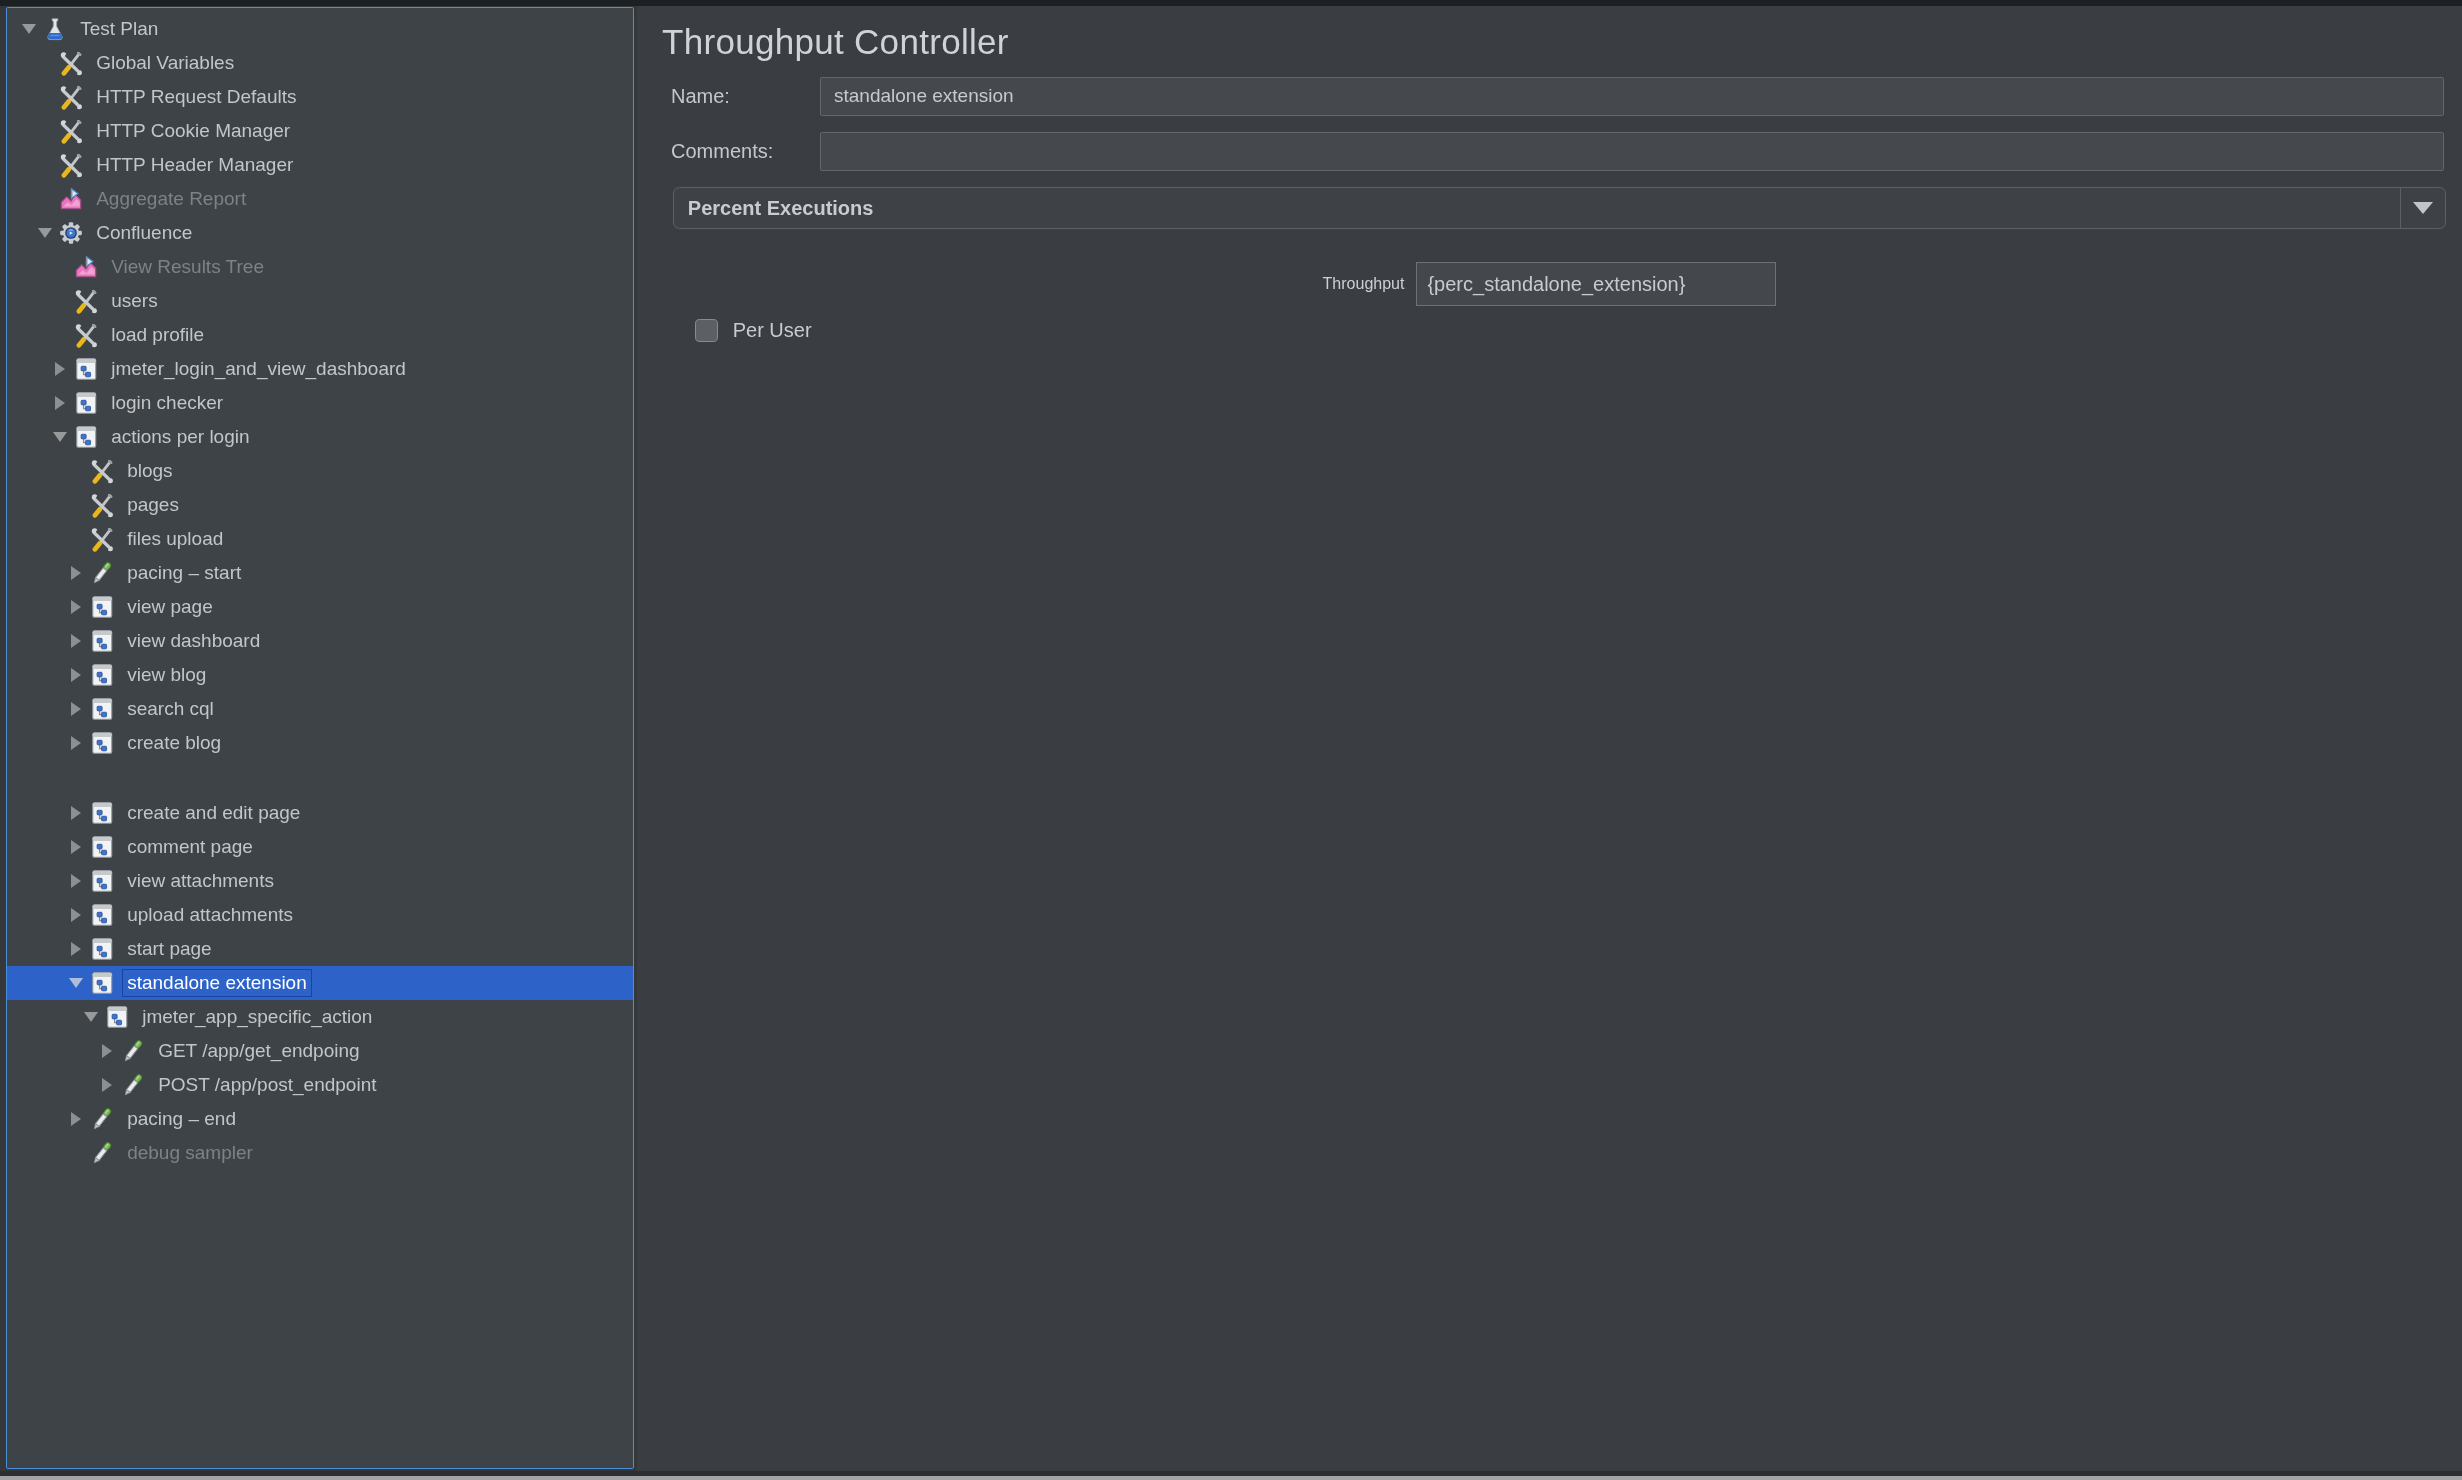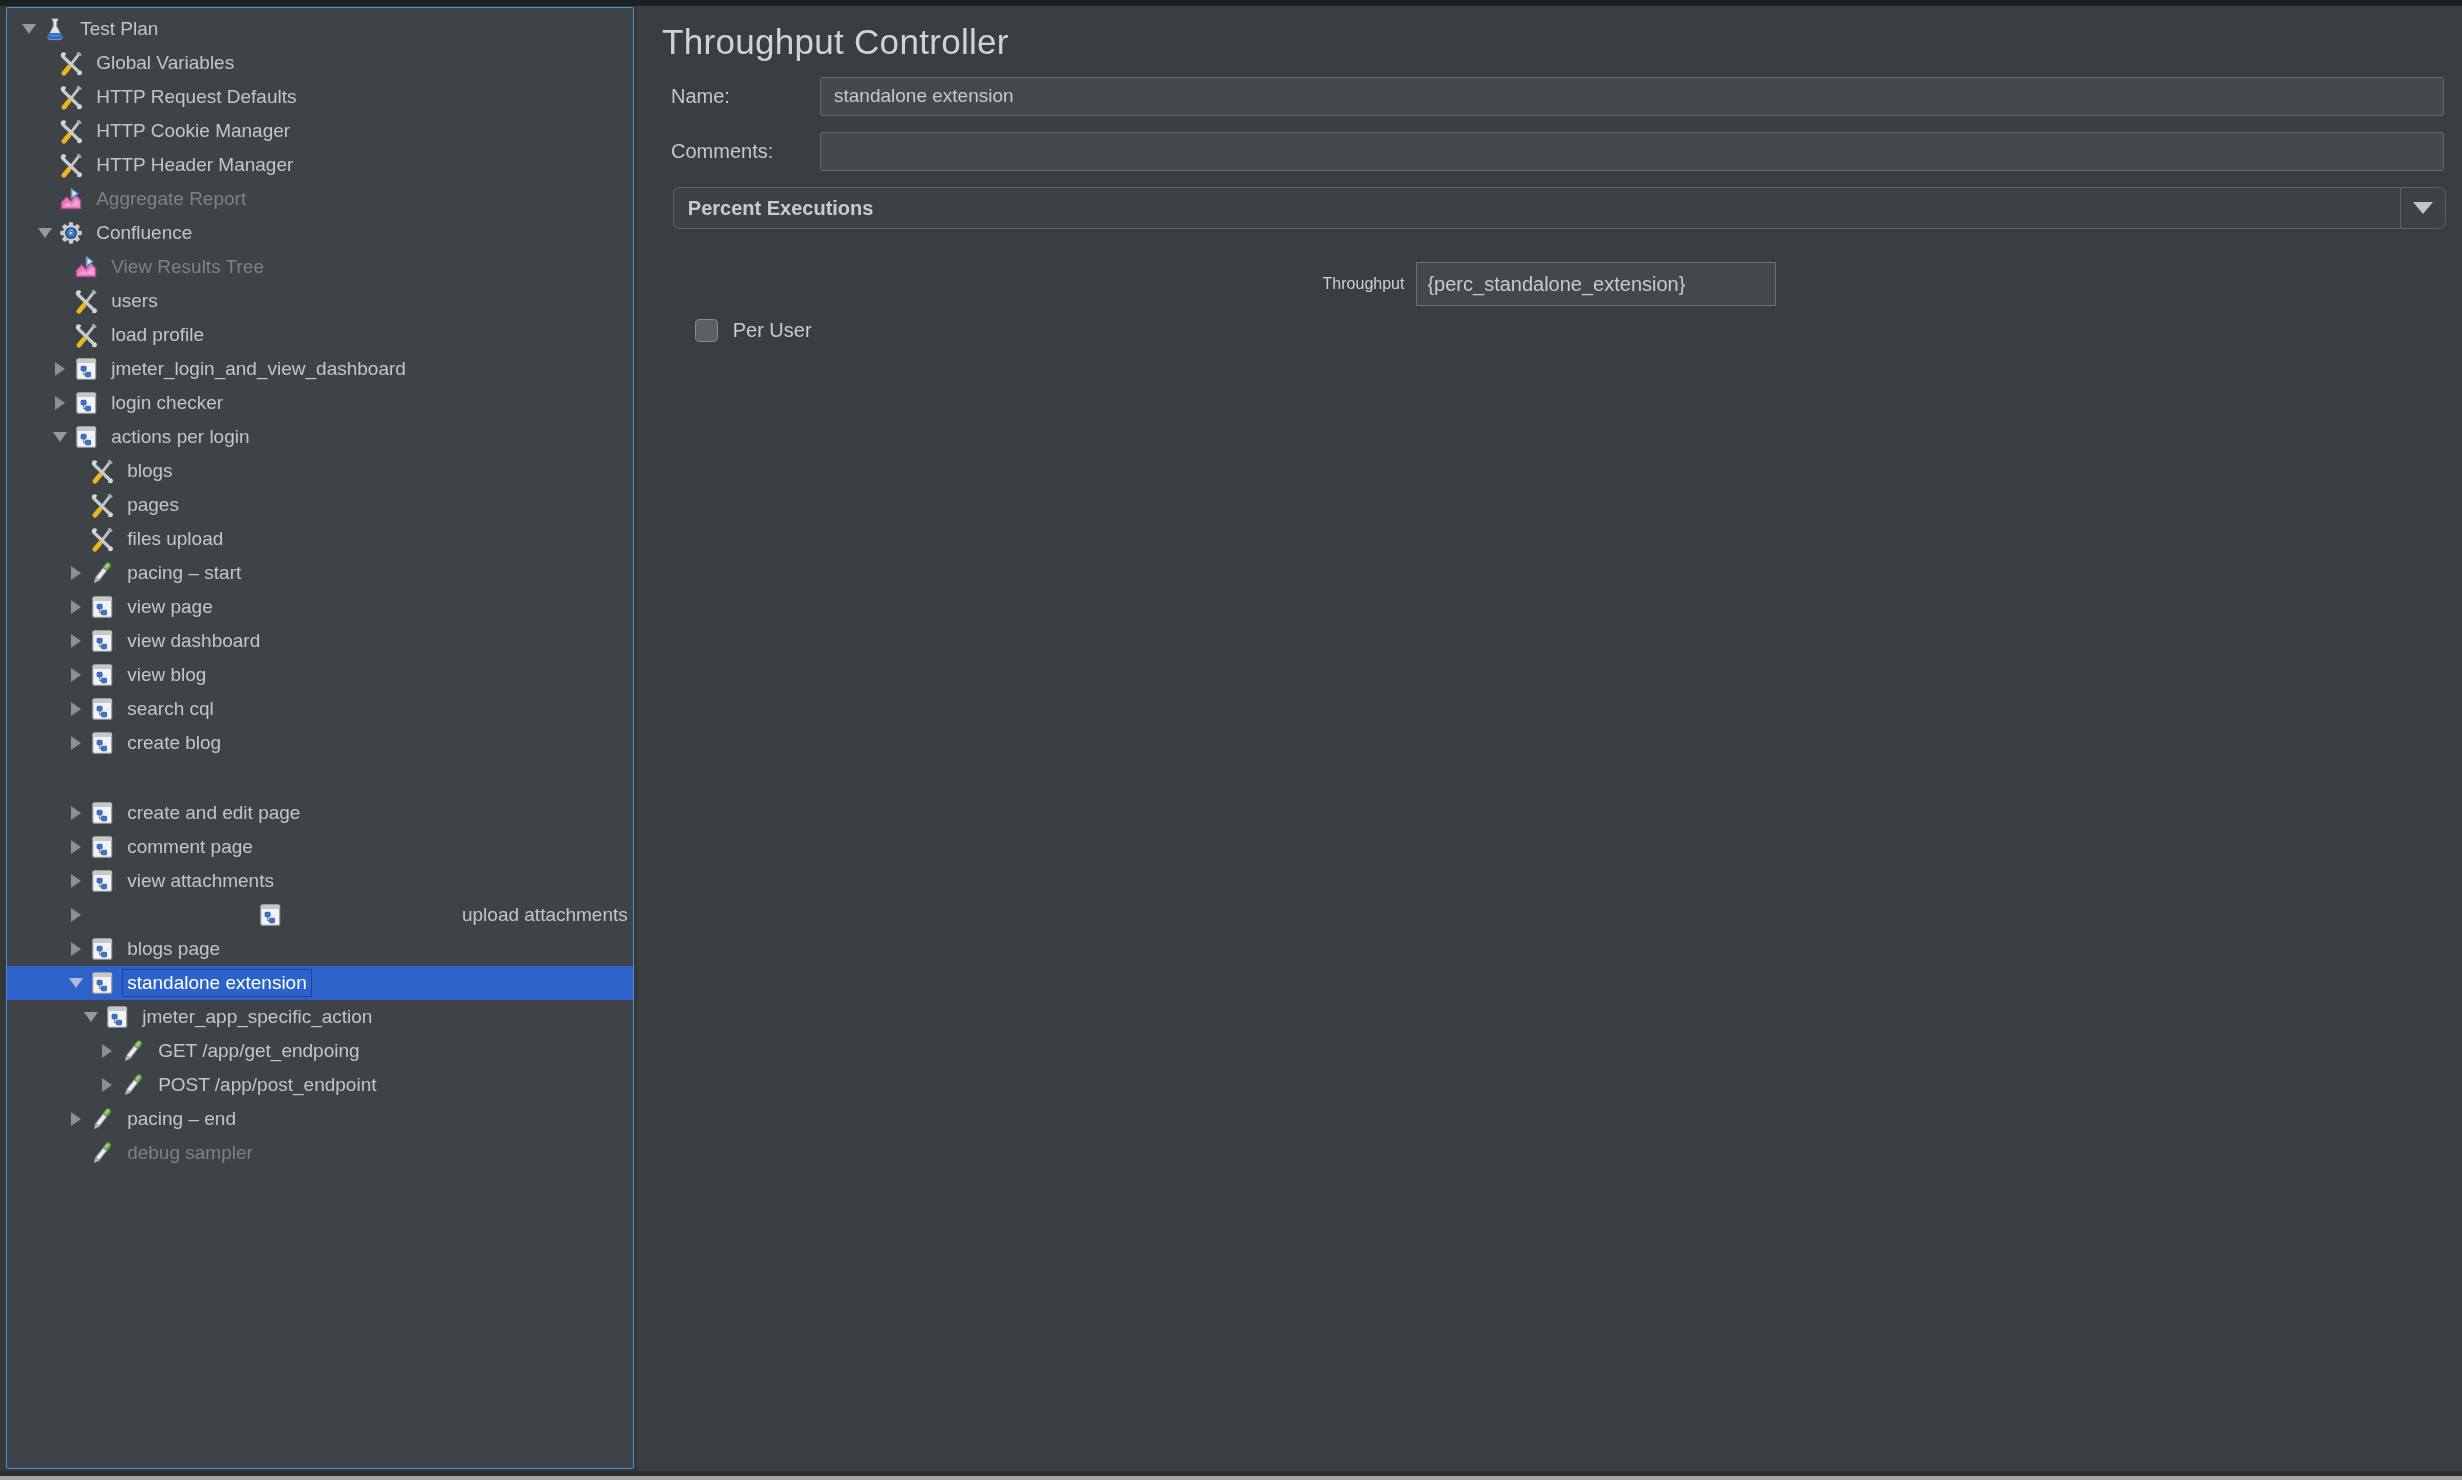--- a/index.html
+++ b/index.html
@@ -452,21 +452,21 @@
         <svg viewBox="0 0 24 24">
     <rect x="3.5" y="2.5" width="17.5" height="19" rx="1.5" fill="#f1f3f4" stroke="#96999c" stroke-width="1"></rect>
     <rect x="3.5" y="2.5" width="17.5" height="4" rx="1.5" fill="#c6c9cb"></rect>
     <path d="M9.8 12.5v4.6h3.2" stroke="#8a8d90" stroke-width="1.2" fill="none"></path>
     <rect x="7.5" y="9.5" width="4.6" height="4.2" rx="0.8" fill="#3b76cc" stroke="#2a53a0" stroke-width="0.8"></rect>
     <rect x="11.6" y="15" width="4.6" height="4.2" rx="0.8" fill="#3b76cc" stroke="#2a53a0" stroke-width="0.8"></rect>
   </svg>
       </span>
       <span class="lbl">view attachments</span>
     </div>
-    <div class="tree-row" style="padding-left: 58px; justify-content: space-between;">
+    <div class="tree-row" style="padding-left: 58px;">
       <span class="arrow">
         <i class="tri-right"></i>
       </span>
       <span class="icon">
         <svg viewBox="0 0 24 24">
     <rect x="3.5" y="2.5" width="17.5" height="19" rx="1.5" fill="#f1f3f4" stroke="#96999c" stroke-width="1"></rect>
     <rect x="3.5" y="2.5" width="17.5" height="4" rx="1.5" fill="#c6c9cb"></rect>
     <path d="M9.8 12.5v4.6h3.2" stroke="#8a8d90" stroke-width="1.2" fill="none"></path>
     <rect x="7.5" y="9.5" width="4.6" height="4.2" rx="0.8" fill="#3b76cc" stroke="#2a53a0" stroke-width="0.8"></rect>
     <rect x="11.6" y="15" width="4.6" height="4.2" rx="0.8" fill="#3b76cc" stroke="#2a53a0" stroke-width="0.8"></rect>
@@ -480,21 +480,21 @@
       </span>
       <span class="icon">
         <svg viewBox="0 0 24 24">
     <rect x="3.5" y="2.5" width="17.5" height="19" rx="1.5" fill="#f1f3f4" stroke="#96999c" stroke-width="1"></rect>
     <rect x="3.5" y="2.5" width="17.5" height="4" rx="1.5" fill="#c6c9cb"></rect>
     <path d="M9.8 12.5v4.6h3.2" stroke="#8a8d90" stroke-width="1.2" fill="none"></path>
     <rect x="7.5" y="9.5" width="4.6" height="4.2" rx="0.8" fill="#3b76cc" stroke="#2a53a0" stroke-width="0.8"></rect>
     <rect x="11.6" y="15" width="4.6" height="4.2" rx="0.8" fill="#3b76cc" stroke="#2a53a0" stroke-width="0.8"></rect>
   </svg>
       </span>
-      <span class="lbl">blogs page</span>
+      <span class="lbl">start page</span>
     </div>
     <div class="tree-row selected" style="padding-left: 58px;">
       <span class="arrow">
         <i class="tri-down"></i>
       </span>
       <span class="icon">
         <svg viewBox="0 0 24 24">
     <rect x="3.5" y="2.5" width="17.5" height="19" rx="1.5" fill="#f1f3f4" stroke="#96999c" stroke-width="1"></rect>
     <rect x="3.5" y="2.5" width="17.5" height="4" rx="1.5" fill="#c6c9cb"></rect>
     <path d="M9.8 12.5v4.6h3.2" stroke="#8a8d90" stroke-width="1.2" fill="none"></path>

